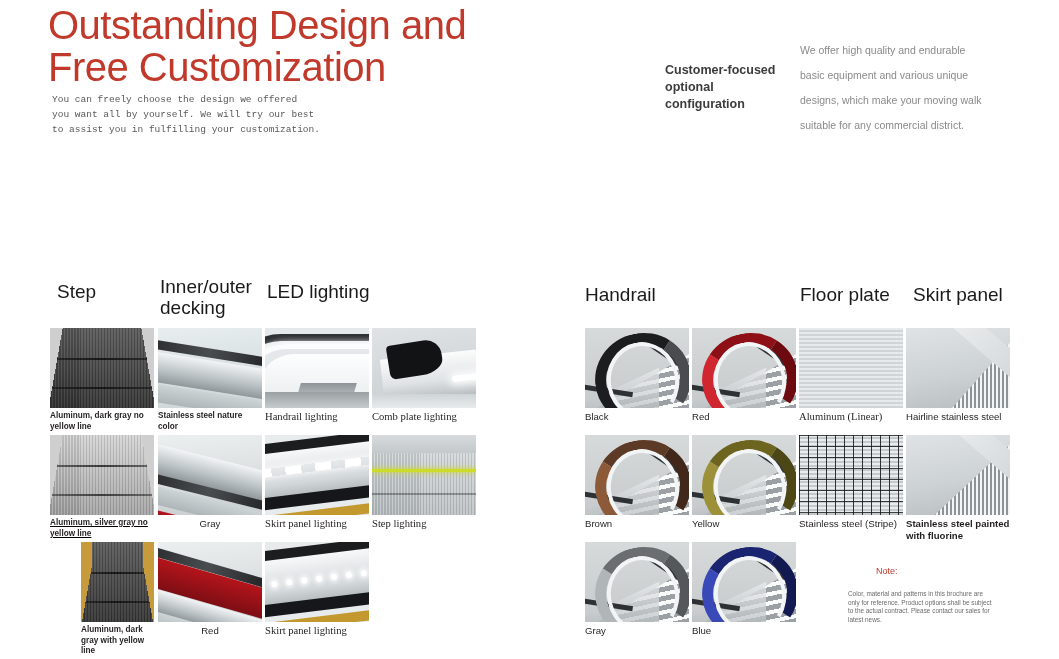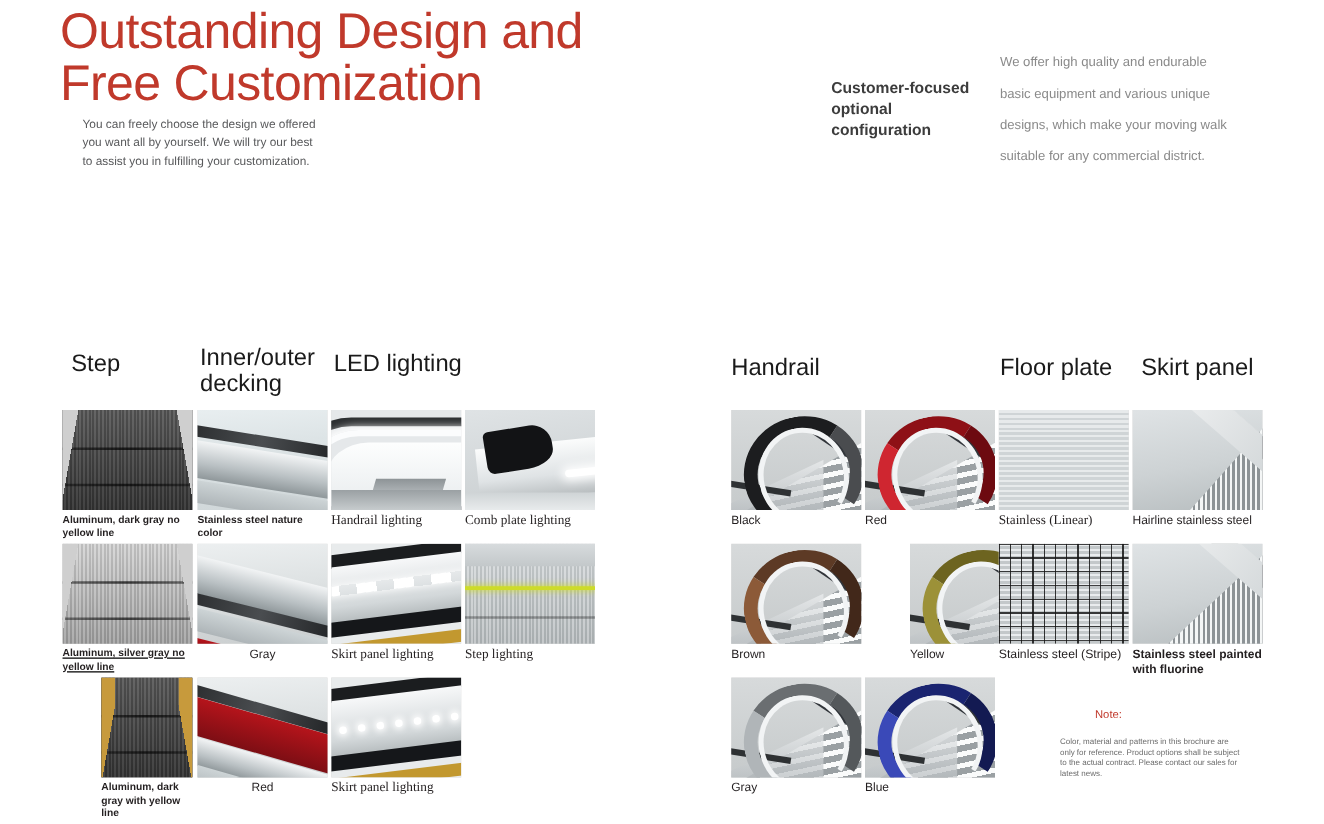--- a/index.html
+++ b/index.html
@@ -12,22 +12,22 @@
     position:relative;
   }
 
   
   #hero-title {
     position:absolute; left:48px; top:4px; width:430px;
     font-size:40px; line-height:1.05; font-weight:400;
     color:#c0392b; letter-spacing:-0.5px;
   }
   #hero-body {
-    position:absolute; left:66px; top:93px; width:225px;
-    font-size:9.5px; line-height:14.8px; color:#58595b;
+    position:absolute; left:52px; top:93px; width:225px;
+    font-size:9.5px; line-height:14.8px; color:#58595b;font-family:Liberation Mono, monospace;
   }
   #hero-body div { white-space:nowrap; }
 
   #cfg-heading {
     position:absolute; left:665px; top:62px; width:120px;
     font-size:12.5px; line-height:17px; font-weight:700; color:#3c3c3c;
   }
   #cfg-body {
     position:absolute; left:800px; top:38px; width:190px;
     font-size:10.5px; line-height:25px; color:#8a8a8a;
@@ -460,21 +460,21 @@
       <div class="treads"></div>
         <div class="treads2"></div>
       <div class="balu"></div>
         <div class="tail"></div>
       <div class="loop" style="border-top-color:#5d3a25;border-left-color:#8c5a38;border-right-color:#42281a;"></div>
       <div class="inner-l"></div>
     </div>
   </div>
   <div class="cap reg">Brown</div>
 </div>
-<div class="cell" style="left:728px; top:435px; width:104px;">
+<div class="cell" style="left:692px; top:435px; width:104px;">
   <div class="thumb">
     <div class="hrail">
       <div class="treads"></div>
         <div class="treads2"></div>
       <div class="balu"></div>
         <div class="tail"></div>
       <div class="loop" style="border-top-color:#6d6420;border-left-color:#9c9138;border-right-color:#4d4715;"></div>
       <div class="inner-l"></div>
     </div>
   </div>
@@ -504,21 +504,21 @@
       <div class="inner-l"></div>
     </div>
   </div>
   <div class="cap reg">Blue</div>
 </div>
 
 <div class="cell" style="left:799px; top:328px; width:104px;">
   <div class="thumb">
     <div class="plate-linear"></div>
   </div>
-  <div class="cap big">Stainless (Linear)</div>
+  <div class="cap big">Aluminum (Linear)</div>
 </div>
 <div class="cell" style="left:799px; top:435px; width:104px;">
   <div class="thumb">
     <div class="plate-stripe"></div>
   </div>
   <div class="cap reg" style="font-size:9.8px;">Stainless steel (Stripe)</div>
 </div>
 
 <div class="cell" style="left:906px; top:328px; width:104px;">
   <div class="thumb">

